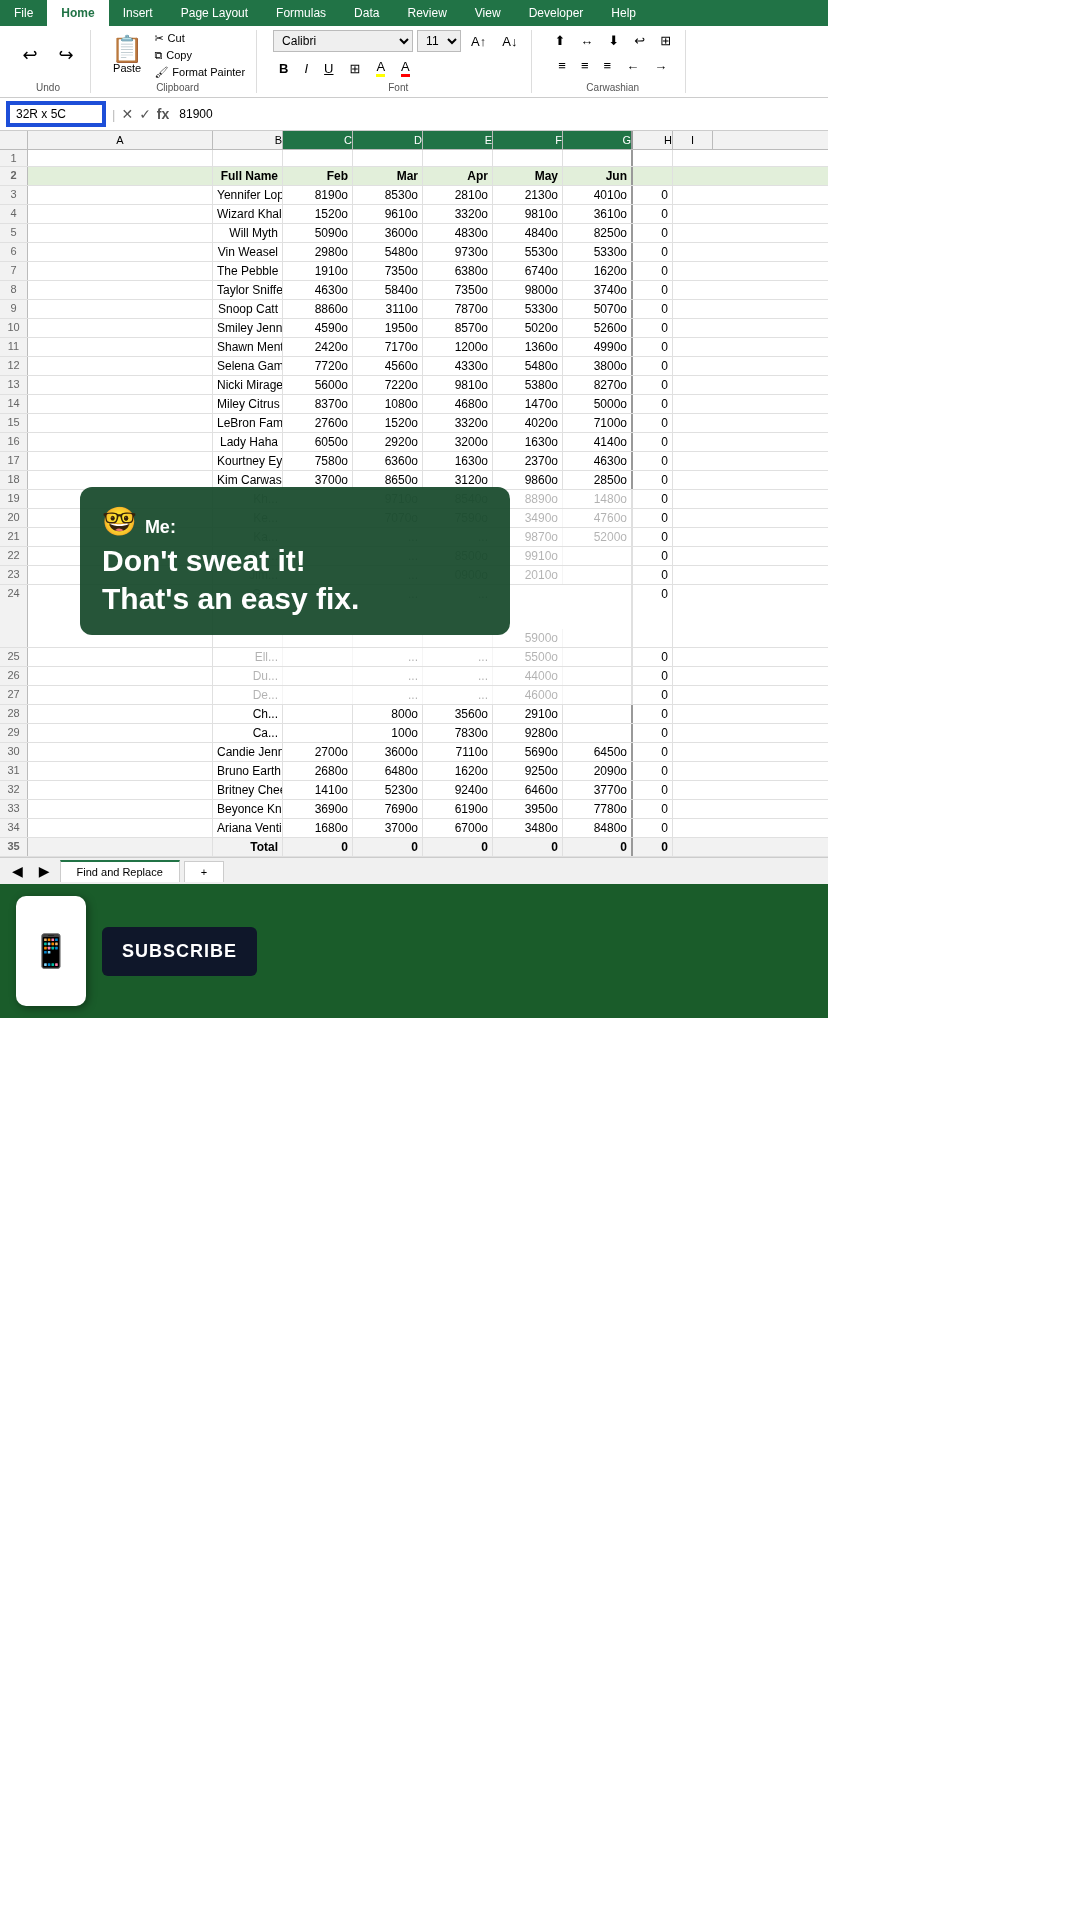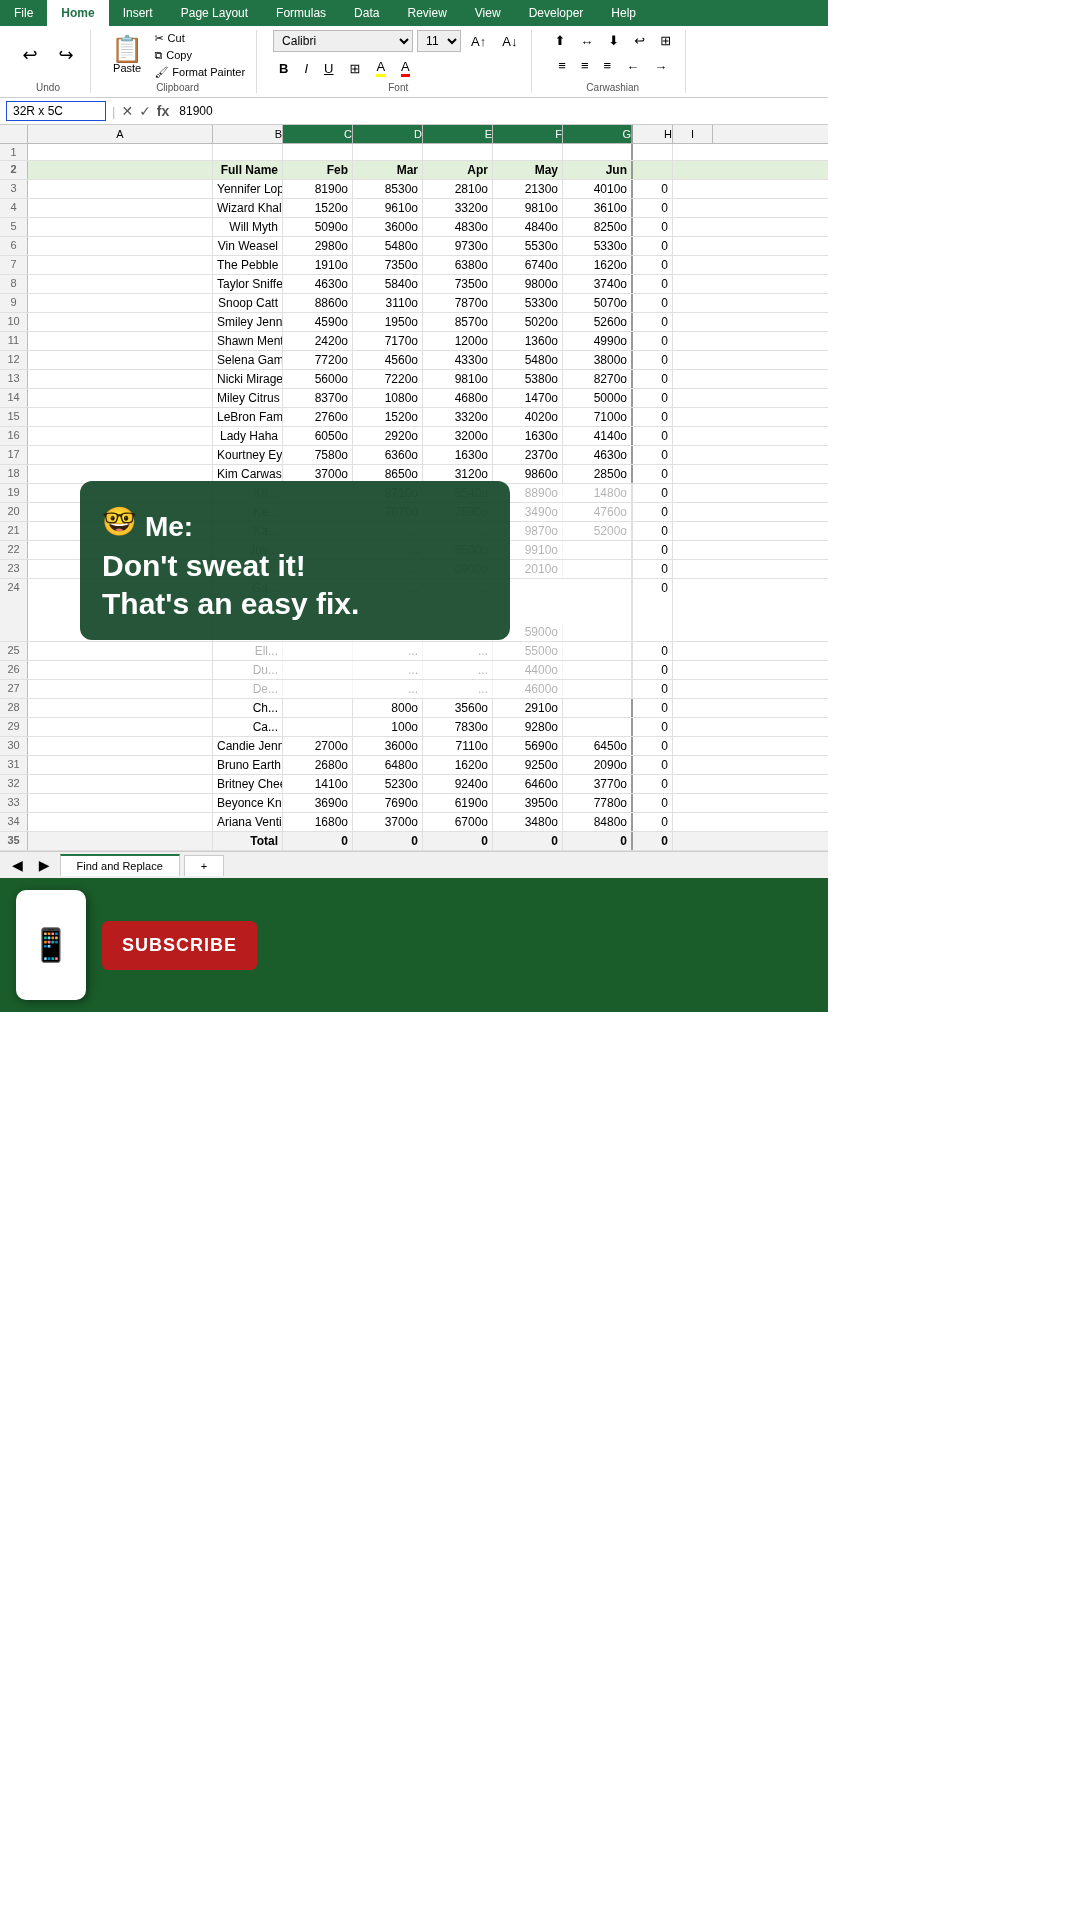--- a/index.html
+++ b/index.html
@@ -23,21 +23,21 @@
     .font-row2 { display: flex; gap: 4px; align-items: center; }
     .font-select { border: 1px solid #bbb; font-size: 12px; padding: 2px 4px; width: 140px; }
     .font-size-select { border: 1px solid #bbb; font-size: 12px; padding: 2px 4px; width: 44px; }
     .font-btn { border: 1px solid transparent; padding: 2px 5px; cursor: pointer; font-size: 13px; border-radius: 2px; background: none; }
     .font-b { font-weight: bold; }
     .font-i { font-style: italic; }
     .font-u { text-decoration: underline; }
 
     
     .formula-bar { display: flex; align-items: center; border-bottom: 1px solid #ccc; padding: 3px 6px; gap: 6px; background: #fff; }
-    .name-box { border: 1px solid #1d4ed8; padding: 2px 6px; width: 100px; font-size: 12px; }
+    .name-box { border: 4px solid #1d4ed8; padding: 2px 6px; width: 100px; font-size: 12px; }
     .formula-icons { display: flex; gap: 6px; color: #555; font-size: 14px; }
     .formula-input { flex: 1; border: none; font-size: 12px; padding: 2px 4px; outline: none; }
 
     
     .spreadsheet { font-size: 12px; }
     .col-headers { display: flex; background: #f2f2f2; border-bottom: 1px solid #bbb; }
     .row-num-header { width: 28px; min-width: 28px; border-right: 1px solid #bbb; text-align: center; padding: 3px 0; font-size: 11px; background: #f2f2f2; }
     .col-header { border-right: 1px solid #bbb; text-align: center; padding: 3px 0; font-size: 11px; background: #f2f2f2; font-weight: normal; }
 
     
@@ -65,21 +65,21 @@
 
     
     .banner { background: #1a5c2a; display: flex; align-items: center; padding: 12px 16px; gap: 16px; min-height: 120px; }
     .banner-phone { width: 70px; height: 110px; background: #fff; border-radius: 10px; display: flex; align-items: center; justify-content: center; font-size: 36px; box-shadow: 2px 2px 8px rgba(0,0,0,0.4); }
     .banner-text-block { flex: 1; }
     .banner-title { color: #fff; font-size: 22px; font-weight: 900; letter-spacing: 1px; }
     .banner-subtitle { color: #a8d5b0; font-size: 11px; letter-spacing: 1px; }
     .banner-excel { display: flex; align-items: center; gap: 8px; margin-top: 6px; }
     .excel-icon { background: #217346; color: #fff; font-weight: bold; font-size: 20px; width: 44px; height: 44px; display: flex; align-items: center; justify-content: center; border-radius: 6px; }
     .excel-word { color: #fff; font-size: 22px; font-weight: bold; }
-    .subscribe-btn { background: #b91c1c; color: #fff; font-size: 18px; font-weight: bold; padding: 14px 20px; border-radius: 6px; cursor: pointer; letter-spacing: 1px; white-space: nowrap; }
+    .subscribe-btn { background: #0f172a; color: #fff; font-size: 18px; font-weight: bold; padding: 14px 20px; border-radius: 6px; cursor: pointer; letter-spacing: 1px; white-space: nowrap; }
     .active-col-header { background: #217346 !important; color: #fff !important; }
   </style>
 </head>
 <body>
 
 <div class="ribbon-tabs">
   <span class="ribbon-tab">File</span>
   <span class="ribbon-tab active">Home</span>
   <span class="ribbon-tab">Insert</span>
   <span class="ribbon-tab">Page Layout</span>
@@ -589,21 +589,21 @@
       <div class="cell cell-h">0</div>
     </div>
     </div>
 
 </div>
 
 <div style="position:relative; height:0;">
   <div class="chat-overlay" style="position:absolute; top:-370px; left:80px;">
     <div style="display:flex; align-items:center; gap:8px; margin-bottom:4px;">
       <span style="font-size:28px;">🤓</span>
-      <span style="font-size:28px; font-weight:bold;margin-top:12px;">Me:</span>
+      <span style="font-size:18px; font-weight:bold;margin-top:12px;">Me:</span>
     </div>
     <div style="font-size:30px; font-weight:bold; line-height:1.25;">Don't sweat it!</div>
     <div style="font-size:30px; font-weight:bold; line-height:1.25;">That's an easy fix.</div>
   </div>
 </div>
 
 <div class="sheet-tabs">
   <span class="sheet-nav">◀</span>
   <span class="sheet-nav">▶</span>
   <div class="sheet-tab active">Find and Replace</div>

